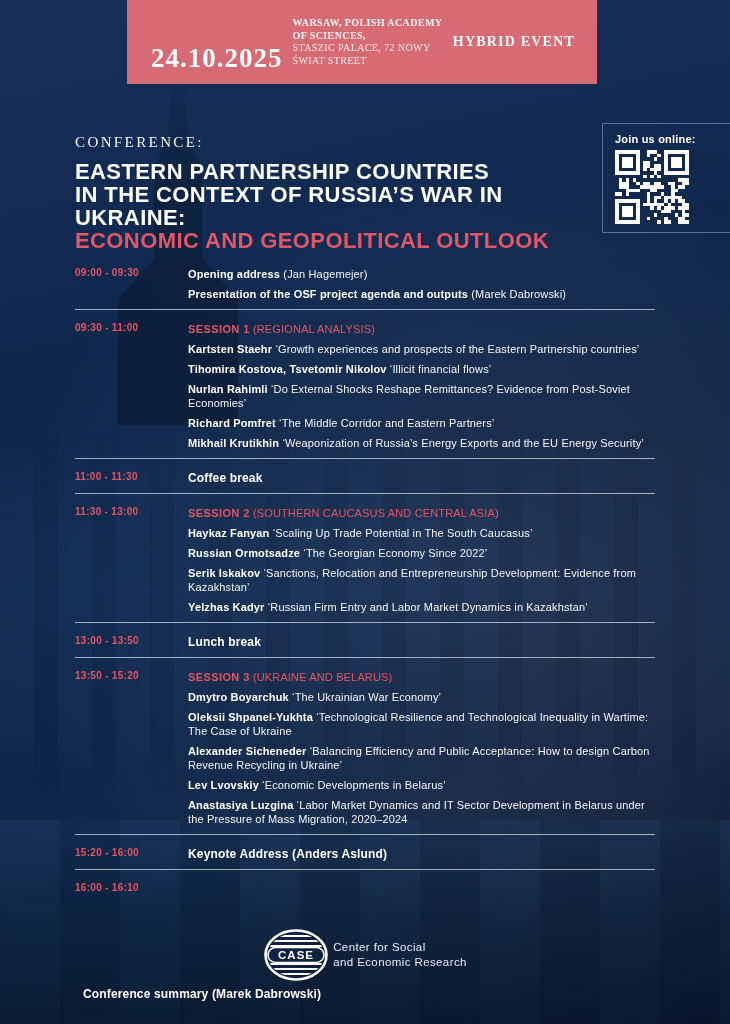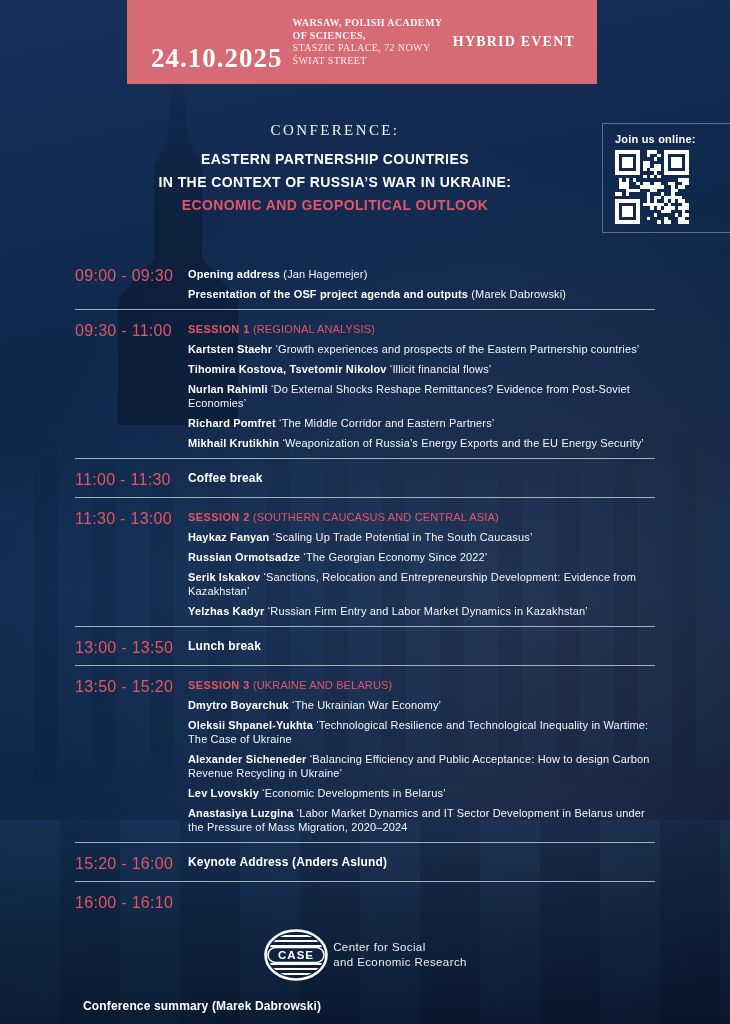--- a/index.html
+++ b/index.html
@@ -32,37 +32,37 @@
     display:flex;align-items:center;justify-content:space-between;box-sizing:border-box;
     padding:0 22px 0 24px;font-family:"Liberation Serif",serif;}
   .banner-date{font-size:27px;font-weight:bold;letter-spacing:1px;white-space:nowrap;margin-top:32px;}
   .banner-venue{font-size:10px;line-height:12.5px;letter-spacing:.4px;color:rgba(255,255,255,.95);
     text-transform:uppercase;margin:0 10px;}
   .banner-venue .v1{font-weight:bold;display:block;}
   .banner-venue .v2{display:block;opacity:.92;}
   .banner-hybrid{font-size:14px;font-weight:bold;letter-spacing:1.2px;white-space:nowrap;}
 
   
-  .masthead{position:absolute;left:75px;top:122px;width:520px;text-align:center;}
+  .masthead{position:absolute;left:75px;top:134px;width:520px;}
   .kicker{font-family:"Liberation Serif",serif;font-size:15px;letter-spacing:2.4px;margin:0 0 9px 0;
     color:#f2f5f9;font-weight:normal;}
-  .title-line{font-size:14px;line-height:23px;font-weight:bold;letter-spacing:.4px;margin:0;}
+  .title-line{font-size:22px;line-height:23px;font-weight:bold;letter-spacing:.4px;margin:0;}
   .subtitle{color:#e05767;}
 
   
   .qr-panel{position:absolute;left:602px;top:123px;width:134px;height:110px;box-sizing:border-box;
     border:1px solid rgba(165,185,210,.5);padding:9px 0 0 12px;}
   .qr-label{font-size:11px;font-weight:bold;letter-spacing:.2px;margin:0 0 5px 0;}
   .qr-code{width:74px;height:74px;display:block;}
 
   
   .schedule{position:absolute;left:75px;top:255px;width:580px;}
   .row{display:flex;padding:12px 0 8px 0;border-bottom:1px solid rgba(196,210,224,.8);}
   .row:last-child{border-bottom:none;flex-direction:column;}
-  .time{width:105px;flex:0 0 105px;font-size:16px;font-weight:normal;color:#e25663;letter-spacing:.3px;}
+  .time{width:105px;flex:0 0 105px;font-size:10px;font-weight:bold;color:#e25663;letter-spacing:.3px;}
   .content{flex:1;min-width:0;}
   .item{margin:0 0 6px 8px;font-size:11px;line-height:14px;letter-spacing:.15px;color:#f4f7fa;}
   .item:last-child{margin-bottom:0;}
   .item strong{font-weight:bold;color:#fff;}
   .session .accent{color:#e25663;}
   .session strong{letter-spacing:.4px;}
   .bold-line strong{font-size:12px;}
 
   
   .footer{position:absolute;left:0;top:928px;width:730px;display:flex;justify-content:center;

